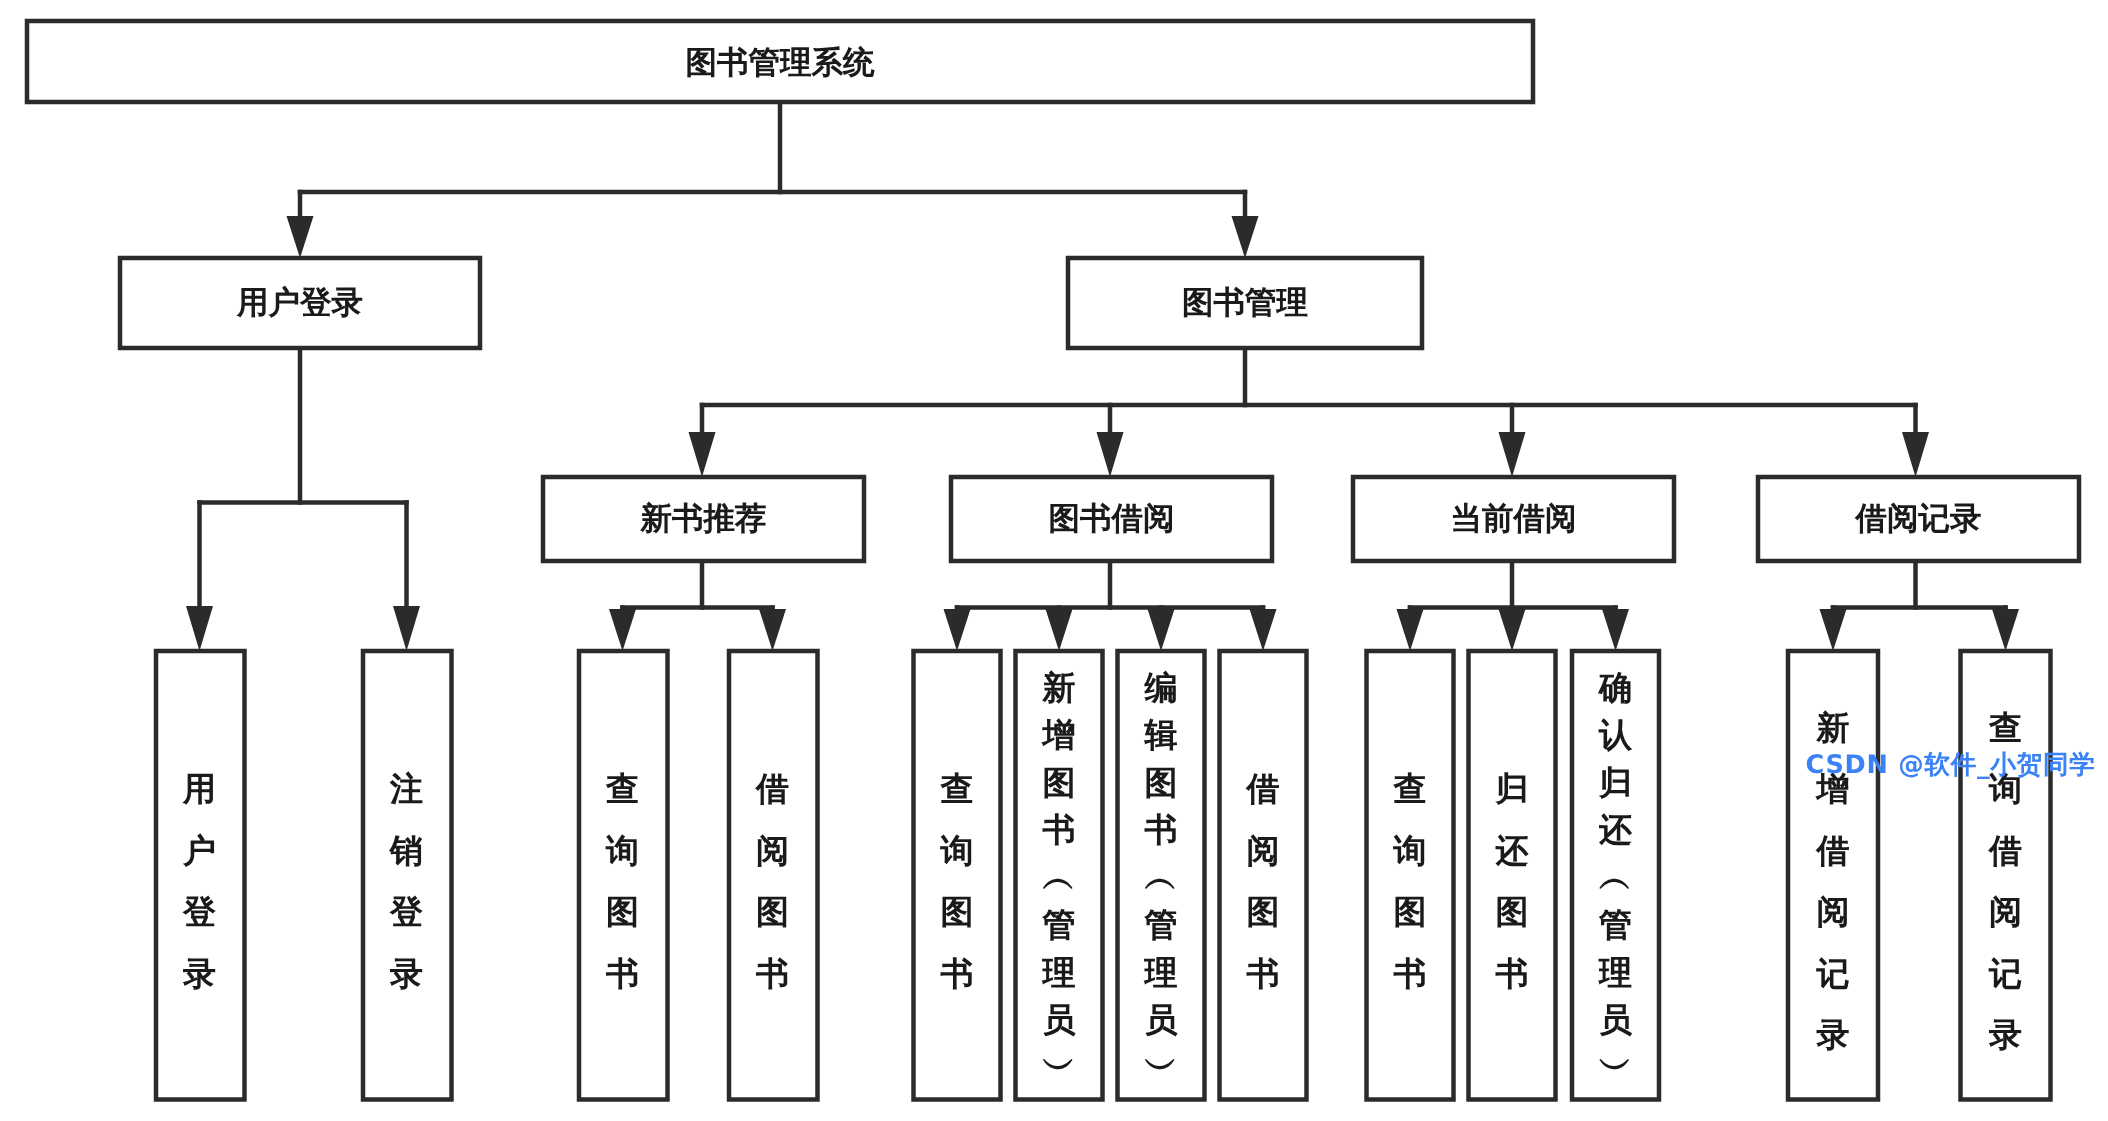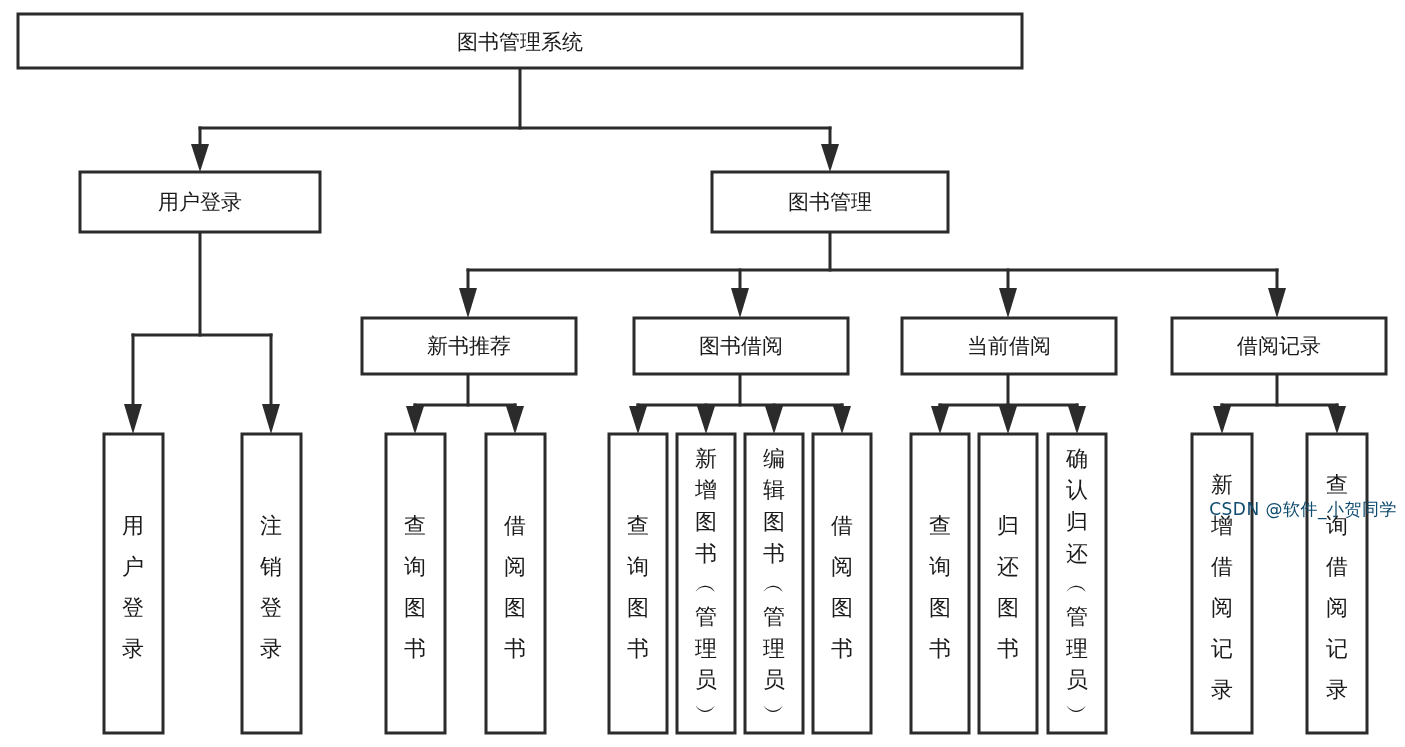--- a/index.html
+++ b/index.html
@@ -11,20 +11,21 @@
     width: 1405px;
     height: 747px;
     font-family: "DejaVu Sans", "Liberation Sans", sans-serif;
     overflow: hidden;
     position: relative;
   }
   #diagram-root {
     position: relative;
     width: 1405px;
     height: 527px;
+    font-weight: bold;
   }
   svg#tree-svg {
     display: block;
     width: 1405px;
     height: 747px;
   }
   .node-box {
     fill: #ffffff;
     stroke: #2b2b2b;
     stroke-width: 3;
@@ -51,21 +52,21 @@
     font-size: 22px;
     fill: #1a1a1a;
     text-anchor: middle;
   }
   .watermark-text {
     position: absolute;
     right: 8px;
     bottom: 6px;
     font-family: "DejaVu Sans", "Liberation Sans", sans-serif;
     font-size: 17px;
-    color: #0c4a6e;
+    color: #3b82f6;
     white-space: nowrap;
     letter-spacing: 0.5px;
     user-select: none;
   }
 </style>
 </head>
 <body>
 
 <div id="diagram-root">
 

